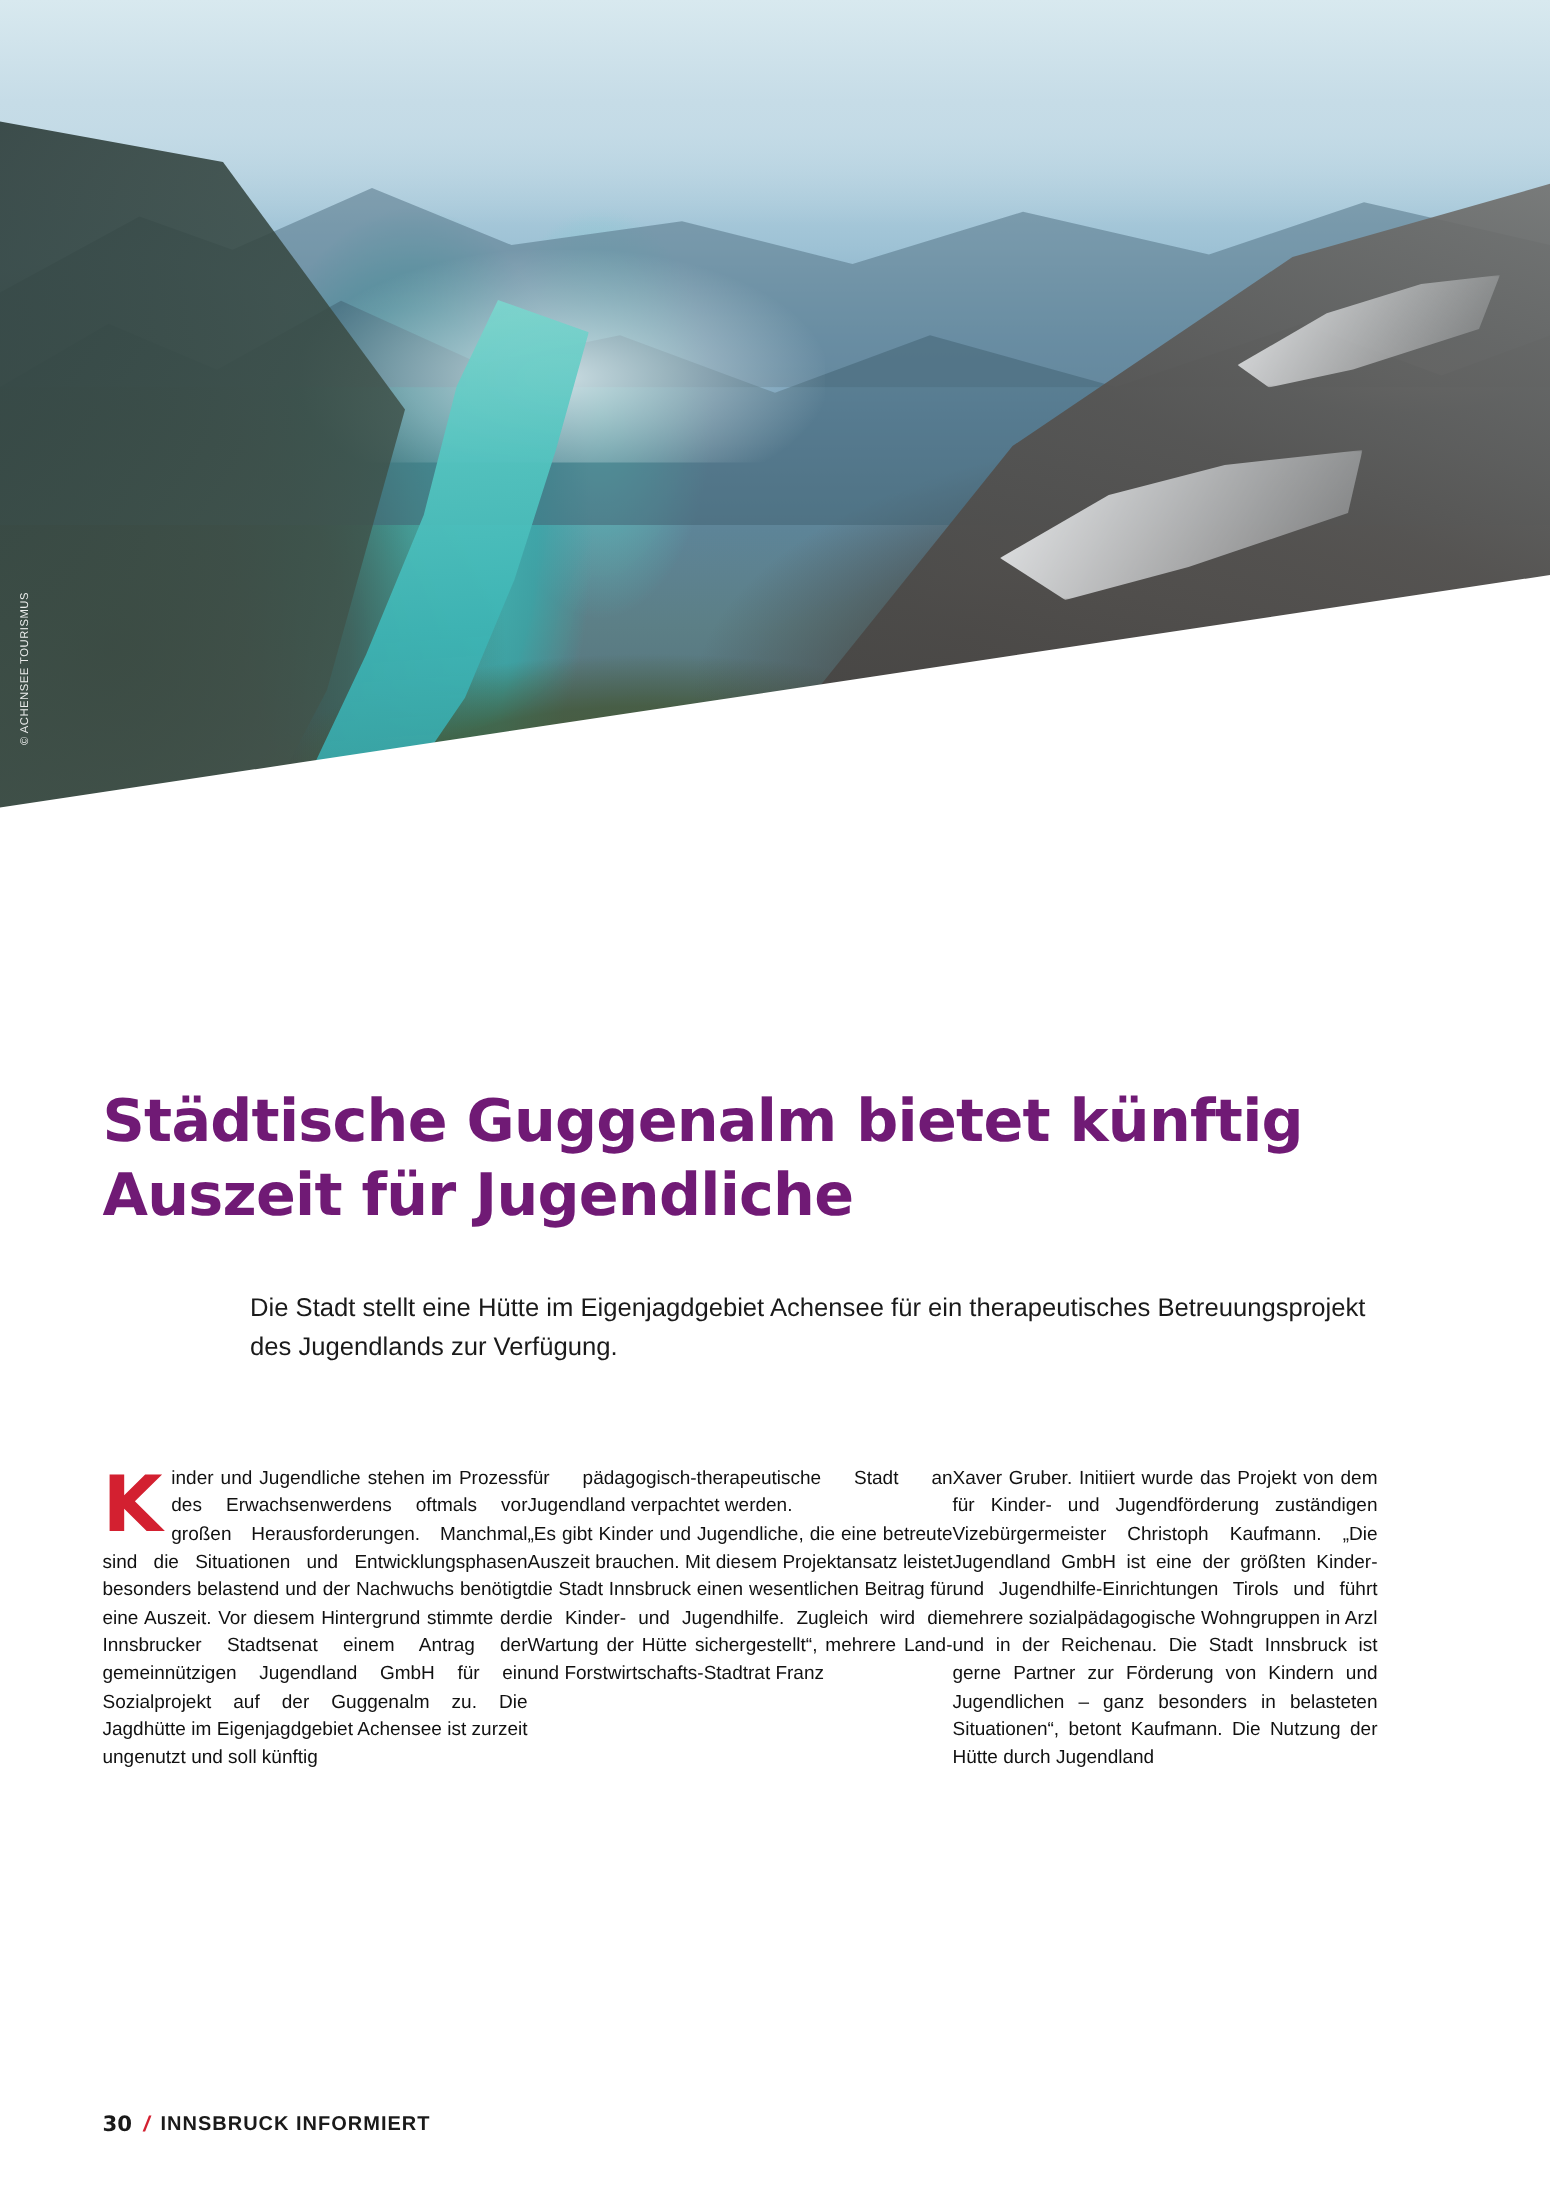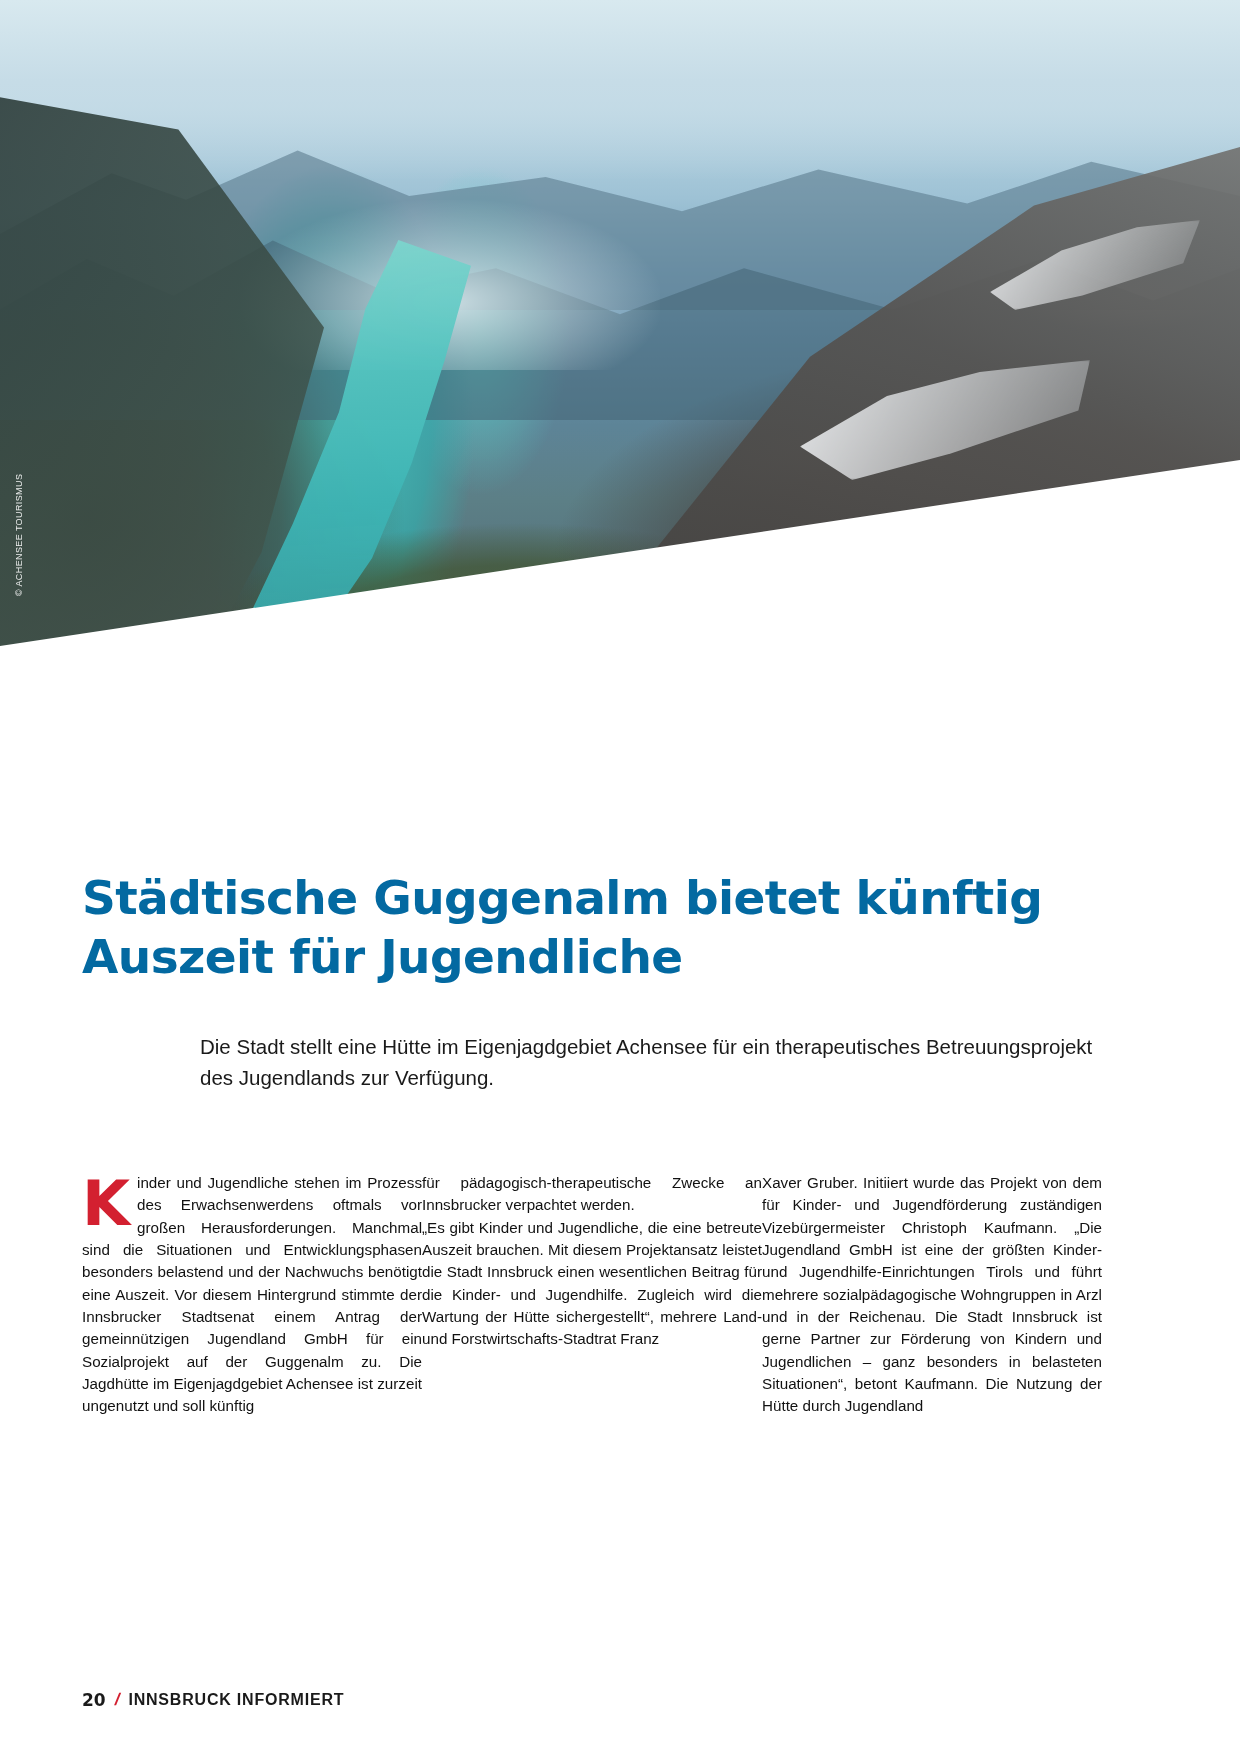--- a/index.html
+++ b/index.html
@@ -140,21 +140,21 @@
     white-space: nowrap;
     opacity: 0.9;
   }
 
   
   .headline {
     position: absolute;
     left: 82px;
     top: 838px;
     width: 1090px;
-    color: #0369a1;
+    color: #701a75;
     font-family: "DejaVu Sans", sans-serif;
     font-weight: 700;
     font-size: 47px;
     line-height: 1.24;
     letter-spacing: -0.6px;
   }
   .subhead {
     position: absolute;
     left: 162px;
     top: 1010px;
@@ -252,27 +252,27 @@
 <h1 class="headline">Städtische Guggenalm bietet künftig Auszeit für Jugendliche</h1>
 <p class="subhead">Die Stadt stellt eine Hütte im Eigenjagdgebiet Achensee für ein therapeutisches Betreuungsprojekt des Jugendlands zur Verfügung.</p>
 
 <div class="cols">
 
   <div class="col">
     <p class="dropcap-para">Kinder und Jugendliche stehen im Prozess des Erwachsenwerdens oftmals vor großen Herausforderungen. Manchmal sind die Situationen und Entwicklungsphasen besonders belastend und der Nachwuchs benötigt eine Auszeit. Vor diesem Hintergrund stimmte der Innsbrucker Stadtsenat einem Antrag der gemeinnützigen Jugendland GmbH für ein Sozialprojekt auf der Guggenalm zu. Die Jagdhütte im Eigenjagdgebiet Achensee ist zurzeit ungenutzt und soll künftig</p>
   </div>
 
   <div class="col">
-    <p>für pädagogisch-therapeutische Zwecke an Innsbrucker verpachtet werden.</p>
+    <p>für pädagogisch-therapeutische Stadt an Jugendland verpachtet werden.</p>
     <p>„Es gibt Kinder und Jugendliche, die eine betreute Auszeit brauchen. Mit diesem Projektansatz leistet die Stadt Innsbruck einen wesentlichen Beitrag für die Kinder- und Jugendhilfe. Zugleich wird die Wartung der Hütte sichergestellt“, mehrere Land- und Forstwirtschafts-Stadtrat Franz</p>
   </div>
 
   <div class="col">
     <p>Xaver Gruber. Initiiert wurde das Projekt von dem für Kinder- und Jugendförderung zuständigen Vizebürgermeister Christoph Kaufmann. „Die Jugendland GmbH ist eine der größten Kinder- und Jugendhilfe-Einrichtungen Tirols und führt mehrere sozialpädagogische Wohngruppen in Arzl und in der Reichenau. Die Stadt Innsbruck ist gerne Partner zur Förderung von Kindern und Jugendlichen – ganz besonders in belasteten Situationen“, betont Kaufmann. Die Nutzung der Hütte durch Jugendland</p>
   </div>
 
 </div>
 
 <div class="footer">
-  <span class="footer-page">20</span>
+  <span class="footer-page">30</span>
   <span class="footer-slash">/</span>
   <span class="footer-label">INNSBRUCK INFORMIERT</span>
 </div>
 
 </body></html>

